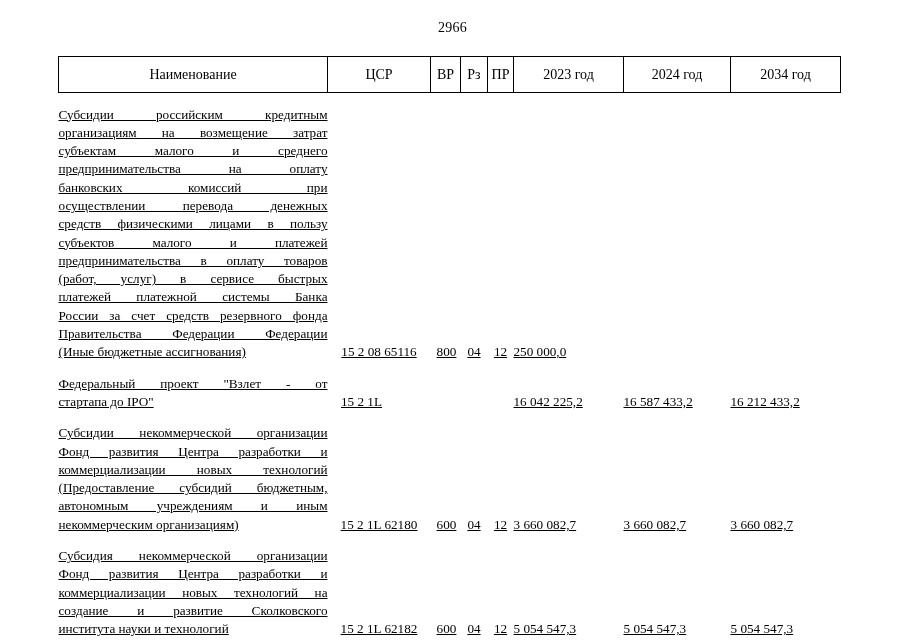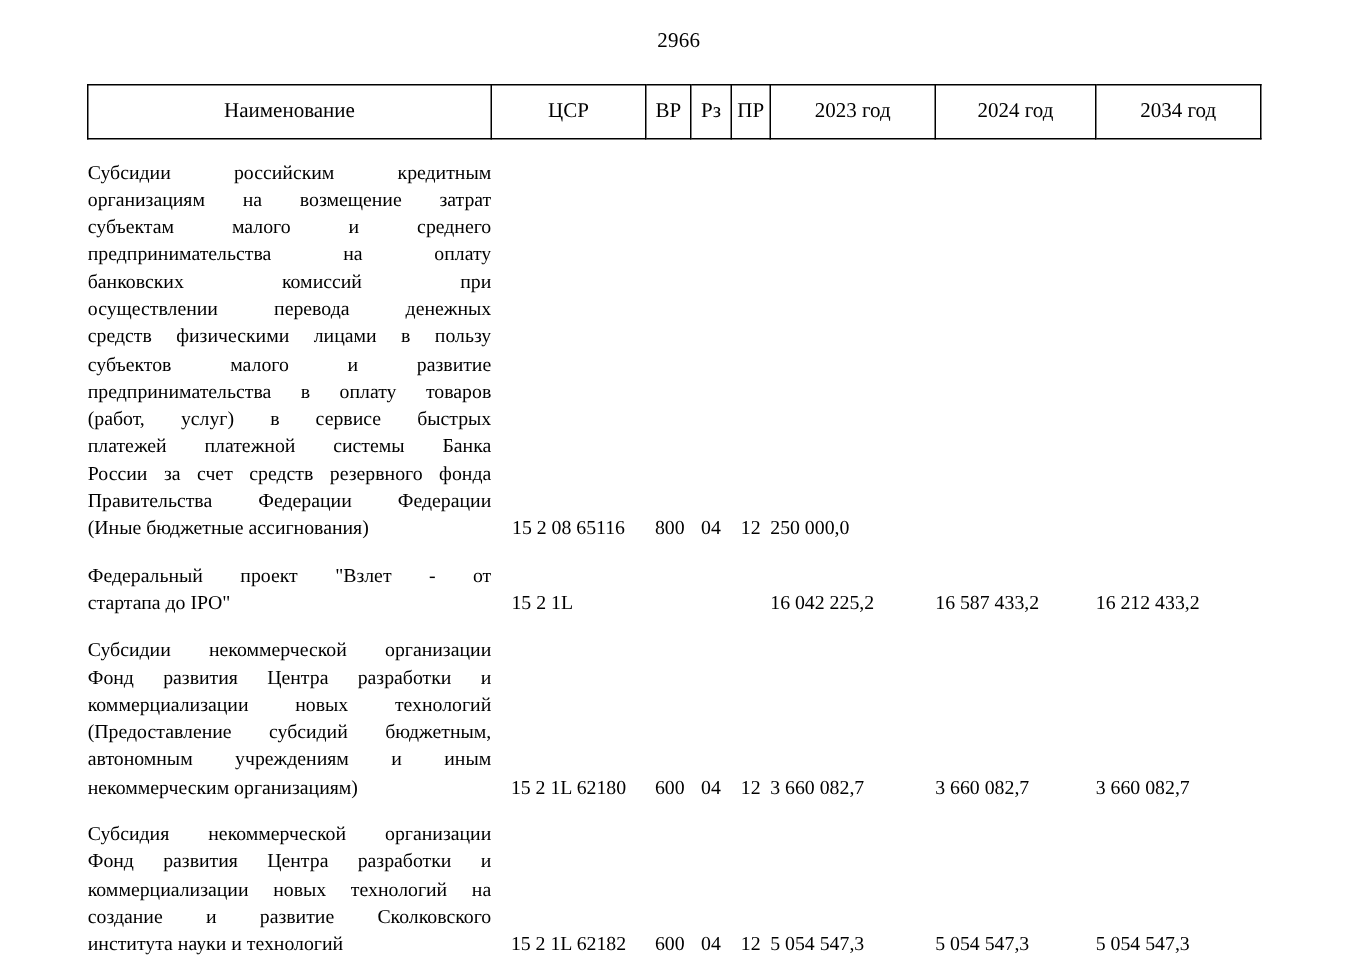--- a/index.html
+++ b/index.html
@@ -66,20 +66,21 @@
     line-height: 1.1;
   }
 
   
   tbody td {
     border: none;
     vertical-align: bottom;
     font-size: 13.2px;
     padding: 0;
     line-height: 18.3px;
+    text-decoration: underline;
   }
 
   tbody tr.spacer td { height: 13px; line-height: 13px; font-size: 1px; }
 
   td.name {
     text-align: justify;
     text-align-last: left;
     padding-right: 0px;
     hyphens: none;
     vertical-align: top;
@@ -148,21 +149,21 @@
         </tr>
       <tr>
         <td class="name">
             <span class="jn">Субсидии российским кредитным</span>
             <span class="jn">организациям на возмещение затрат</span>
             <span class="jn">субъектам малого и среднего</span>
             <span class="jn">предпринимательства на оплату</span>
             <span class="jn">банковских комиссий при</span>
             <span class="jn">осуществлении перевода денежных</span>
             <span class="jn">средств физическими лицами в пользу</span>
-            <span class="jn">субъектов малого и развитие</span>
+            <span class="jn">субъектов малого и платежей</span>
             <span class="jn">предпринимательства в оплату товаров</span>
             <span class="jn">(работ, услуг) в сервисе быстрых</span>
             <span class="jn">платежей платежной системы Банка</span>
             <span class="jn">России за счет средств резервного фонда</span>
             <span class="jn">Правительства Федерации Федерации</span>
             <span class="ln">(Иные бюджетные ассигнования)</span>
           </td>
         <td class="csr">15 2 08 65116</td>
         <td class="vr">800</td>
         <td class="rz">04</td>

